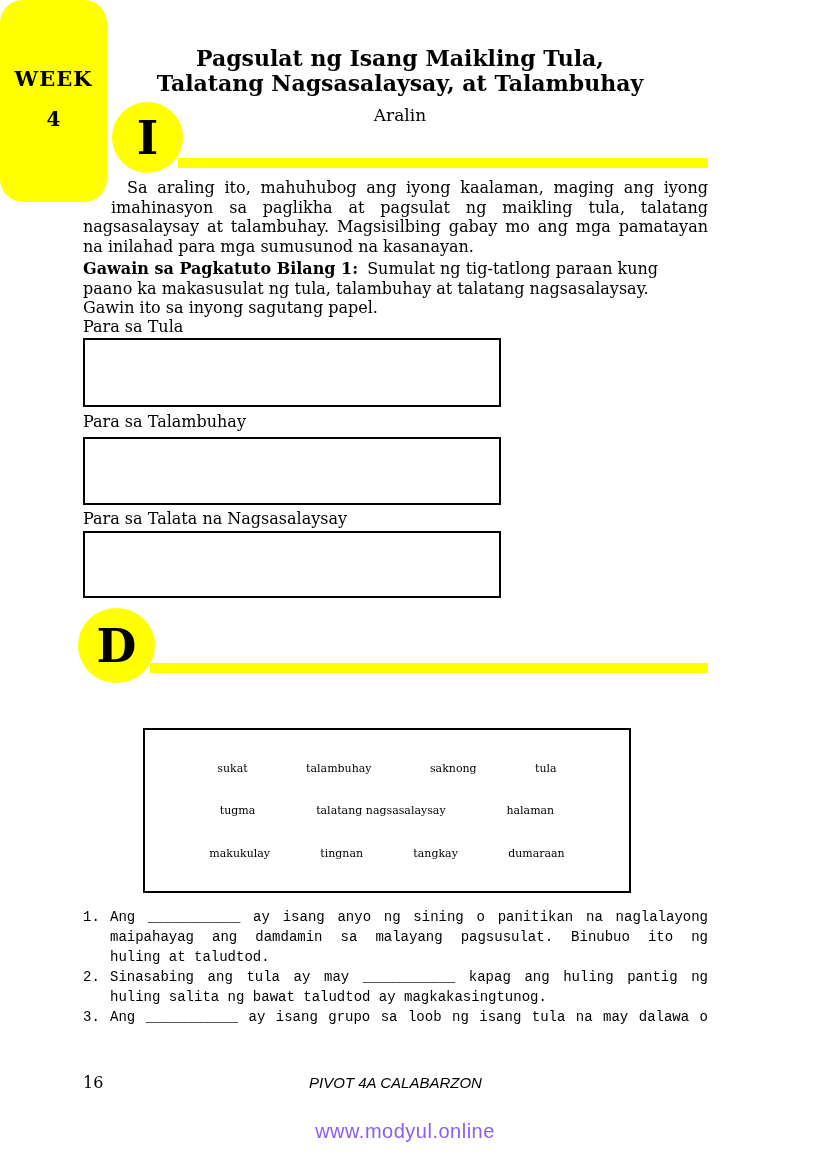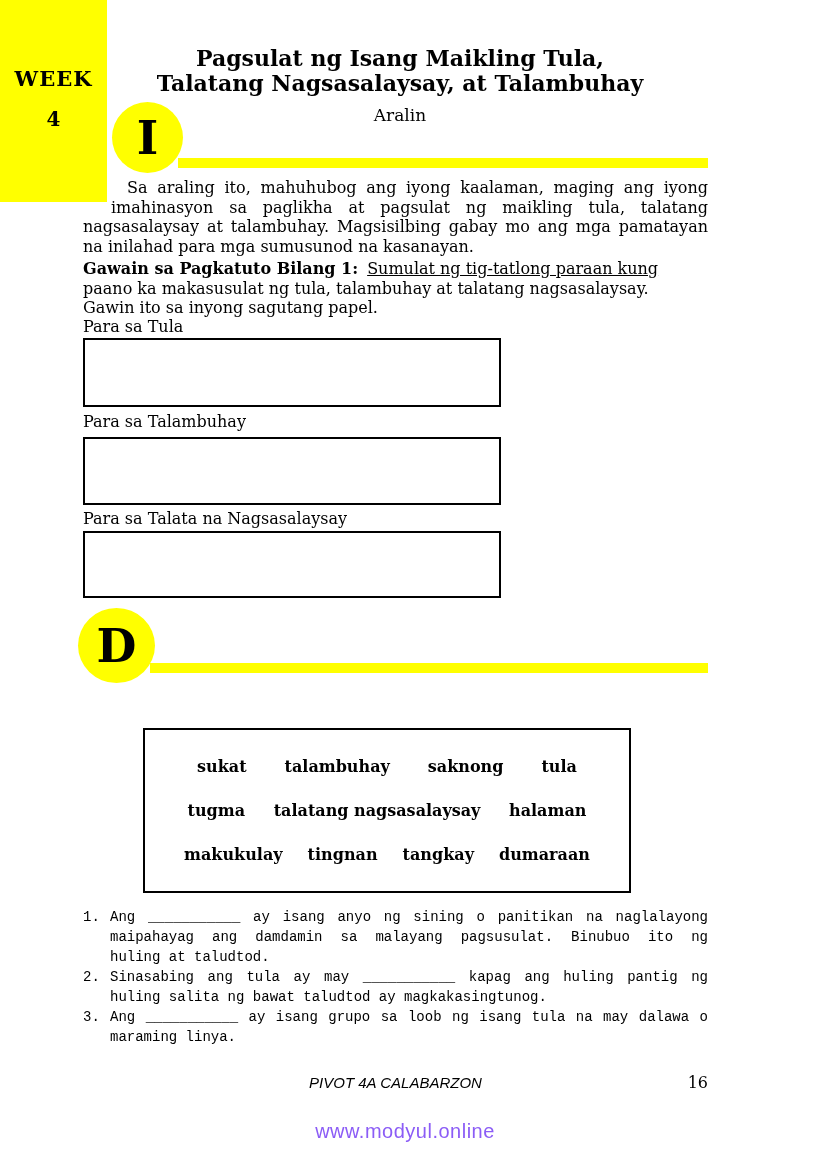--- a/index.html
+++ b/index.html
@@ -14,20 +14,21 @@
     color: #000000;
   }
   .abs { position: absolute; }
 
   
   .week-badge {
     left: 0; top: 3; width: 107px; height: 202px;
     background: var(--yellow);
     display: flex; flex-direction: column; align-items: center;
     padding-top: 66px;
+    border-radius: 23px;
   }
   .week-label { font-weight: bold; font-size: 21px; letter-spacing: 1px; }
   .week-number { font-weight: bold; font-size: 20px; margin-top: 16px; }
 
   
   .title-block { left: 70px; top: 46px; width: 660px; text-align: center; }
   .title-line { font-weight: bold; font-size: 22px; line-height: 25px; }
   .subtitle { font-size: 17px; line-height: 19px; margin-top: 10px; }
 
   
@@ -47,49 +48,49 @@
   .para { width: 625px; font-size: 16px; line-height: 19.5px; }
   .jpara .line { text-align: justify; text-align-last: justify; }
   .jpara .line:last-child { text-align: left; text-align-last: left; }
   .intro { left: 83px; top: 178px; }
   .intro .line:nth-child(1) { padding-left: 44px; }
   .intro .line:nth-child(2) { padding-left: 28px; }
 
   .gawain1 { left: 83px; top: 259px; }
   .gawain2 { left: 83px; top: 684px; }
   .g-label { font-weight: bold; }
-  .g-rest { margin-left: 9px; text-decoration: underline; }
+  .g-rest { margin-left: 9px; }
 
   .answer-label { left: 83px; font-size: 16px; line-height: 19px; }
   .answer-box { left: 83px; width: 418px; border: 2px solid #000; background: #fff; }
   .box-1 { top: 338px; height: 69px; }
   .lbl-2 { top: 412px; }
   .box-2 { top: 437px; height: 68px; }
   .lbl-3 { top: 509px; }
   .box-3 { top: 531px; height: 67px; }
 
   
   .word-bank {
     left: 143px; top: 728px; width: 488px; height: 165px;
     border: 2px solid #000;
     display: flex; flex-direction: column; justify-content: space-evenly;
     padding: 2px 14px;
   }
   .wb-row { display: flex; justify-content: space-evenly; align-items: center; }
-  .wb-word { font-weight: bold; font-size: 16px; white-space: nowrap; }
+  .wb-word { font-weight: normal; font-size: 11px; white-space: nowrap; }
 
   
   .questions { left: 83px; top: 907px; width: 625px; font-size: 14px; line-height: 20px; font-family: Liberation Mono, monospace; }
   .q-line { text-align: justify; text-align-last: justify; }
   .q-line.no-just { text-align: left; text-align-last: left; }
   .q-cont { padding-left: 27px; }
   .q-num { display: inline-block; width: 27px; }
 
   
-  .page-number { left: 83px; top: 1073px; width: 625px; text-align: right; font-size: 16px; }
+  .page-number { left: 83px; top: 1073px; width: 625px; text-align: left; font-size: 16px; }
   .brand {
     left: 83px; top: 1074px; width: 625px; text-align: center;
     font-family: "Liberation Sans", sans-serif;
     font-style: italic; font-size: 15px;
   }
   .watermark {
     left: 0; top: 1120px; width: 810px; text-align: center;
     font-family: "Liberation Sans", sans-serif;
     font-size: 20px; color: #8b5cf6; letter-spacing: 0.5px;
   }
@@ -168,21 +169,20 @@
         <div class="q-line"><span class="q-num">1.</span>Ang ___________ ay isang anyo ng sining o panitikan na naglalayong</div>
         <div class="q-line q-cont">maipahayag ang damdamin sa malayang pagsusulat. Binubuo ito ng</div>
         <div class="q-line no-just q-cont">huling at taludtod.</div>
       </div>
       <div class="q-item">
         <div class="q-line"><span class="q-num">2.</span>Sinasabing ang tula ay may ___________ kapag ang huling pantig ng</div>
         <div class="q-line no-just q-cont">huling salita ng bawat taludtod ay magkakasingtunog.</div>
       </div>
       <div class="q-item">
         <div class="q-line"><span class="q-num">3.</span>Ang ___________ ay isang grupo sa loob ng isang tula na may dalawa o</div>
-        <div class="q-line no-just q-cont">maraming linya.</div>
       </div>
     </div>
 
   <div class="abs page-number">16</div>
   <div class="abs brand">PIVOT 4A CALABARZON</div>
   <div class="abs watermark">www.modyul.online</div>
 
 </div>
 
 </body></html>

